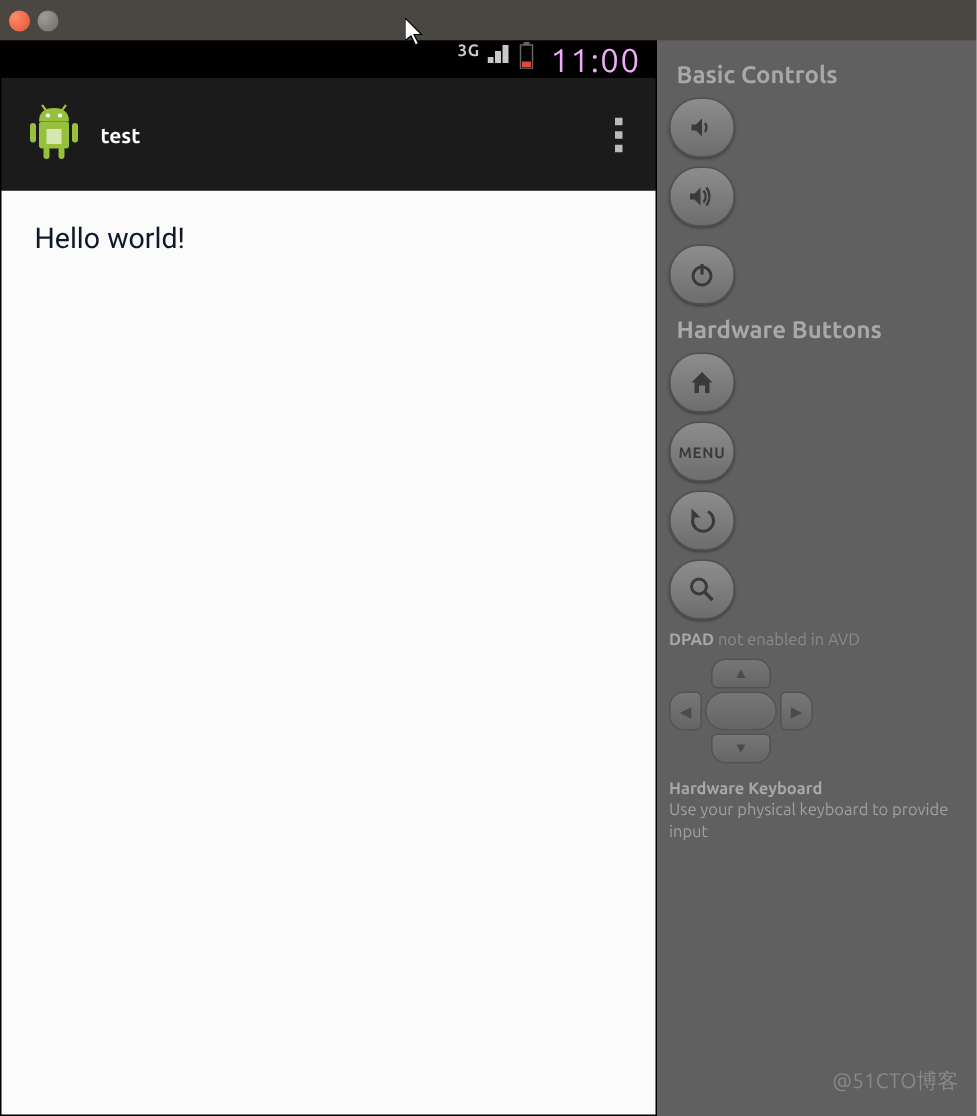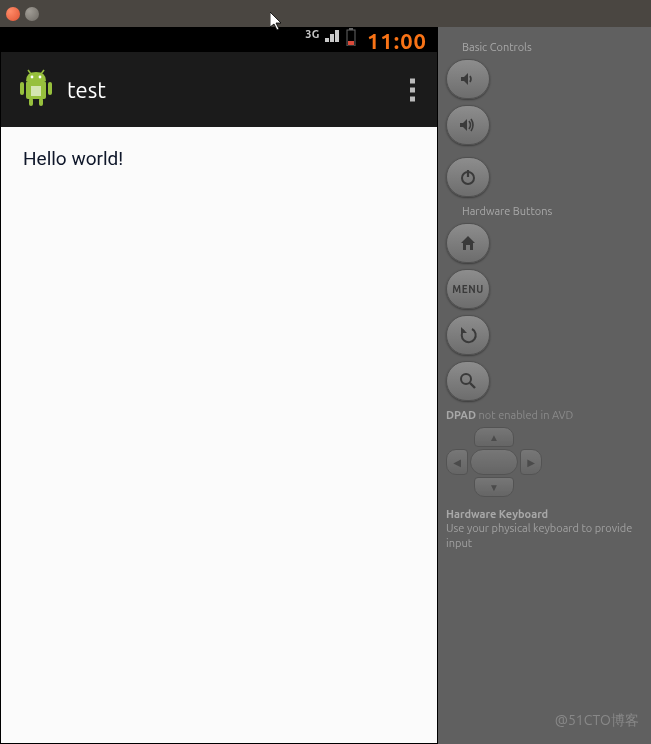--- a/index.html
+++ b/index.html
@@ -22,47 +22,47 @@
     .workspace { display: flex; height: 717px; }
 
     .device { width: 438px; background: #000; display: flex; flex-direction: column; border: 1px solid #000; }
     .statusbar {
       height: 24px; background: #000; color: #fff;
       display: flex; justify-content: flex-end; align-items: flex-start;
       padding-right: 10px; gap: 5px;
     }
     .status-3g { font-size: 11px; color: #c8c8c8; font-weight: bold; letter-spacing: 0.5px; }
     .signal-icon svg, .battery-icon svg { display: block; }
-    .clock { font-size: 22px; color: #f97316; font-weight: 700; margin-left: 6px; letter-spacing: 1px; }
+    .clock { font-size: 22px; color: #f0abfc; font-weight: 400; margin-left: 6px; letter-spacing: 1px; }
 
     .appbar {
       height: 75px; background: #1b1b1b;
       display: flex; align-items: center; padding: 0 18px;
       position: relative;
     }
     .app-icon { margin-right: 14px; }
-    .app-title { color: #fff; font-size: 22px; font-weight: 400; }
+    .app-title { color: #fff; font-size: 14px; font-weight: 700; }
     .overflow {
       position: absolute; right: 14px; top: 50%; transform: translateY(-50%);
       display: flex; flex-direction: column; gap: 4px;
       padding: 8px;
     }
     .overflow span { width: 5px; height: 5px; background: #bbb; }
 
     .app-body {
       flex: 1; background: #fbfbfb;
       padding: 20px 22px; color: #0f172a; font-size: 19px;
       font-family: Roboto, Arial, sans-serif;
     }
 
     .controls {
       flex: 1; background: #606060;
       padding: 10px 8px; color: #b8b8b8;
     }
-    .section-label { font-size: 11px; font-weight: normal; color: #a8a8a8; margin: 4px 0 6px 16px; }
+    .section-label { font-size: 16px; font-weight: bold; color: #a8a8a8; margin: 4px 0 6px 5px; }
     .btn-row { display: flex; gap: 6px; margin-bottom: 8px; flex-direction: column; }
     .hw-btn {
       width: 44px; height: 40px; border-radius: 22px;
       background: linear-gradient(#8d8d8d, #6d6d6d);
       border: 1px solid #505050; box-shadow: 0 1px 2px rgba(0,0,0,0.4);
       display: flex; align-items: center; justify-content: center;
       color: #3a3a3a;
     }
     .hw-btn.menu-btn { font-size: 10px; font-weight: bold; letter-spacing: 0.5px; }
 

